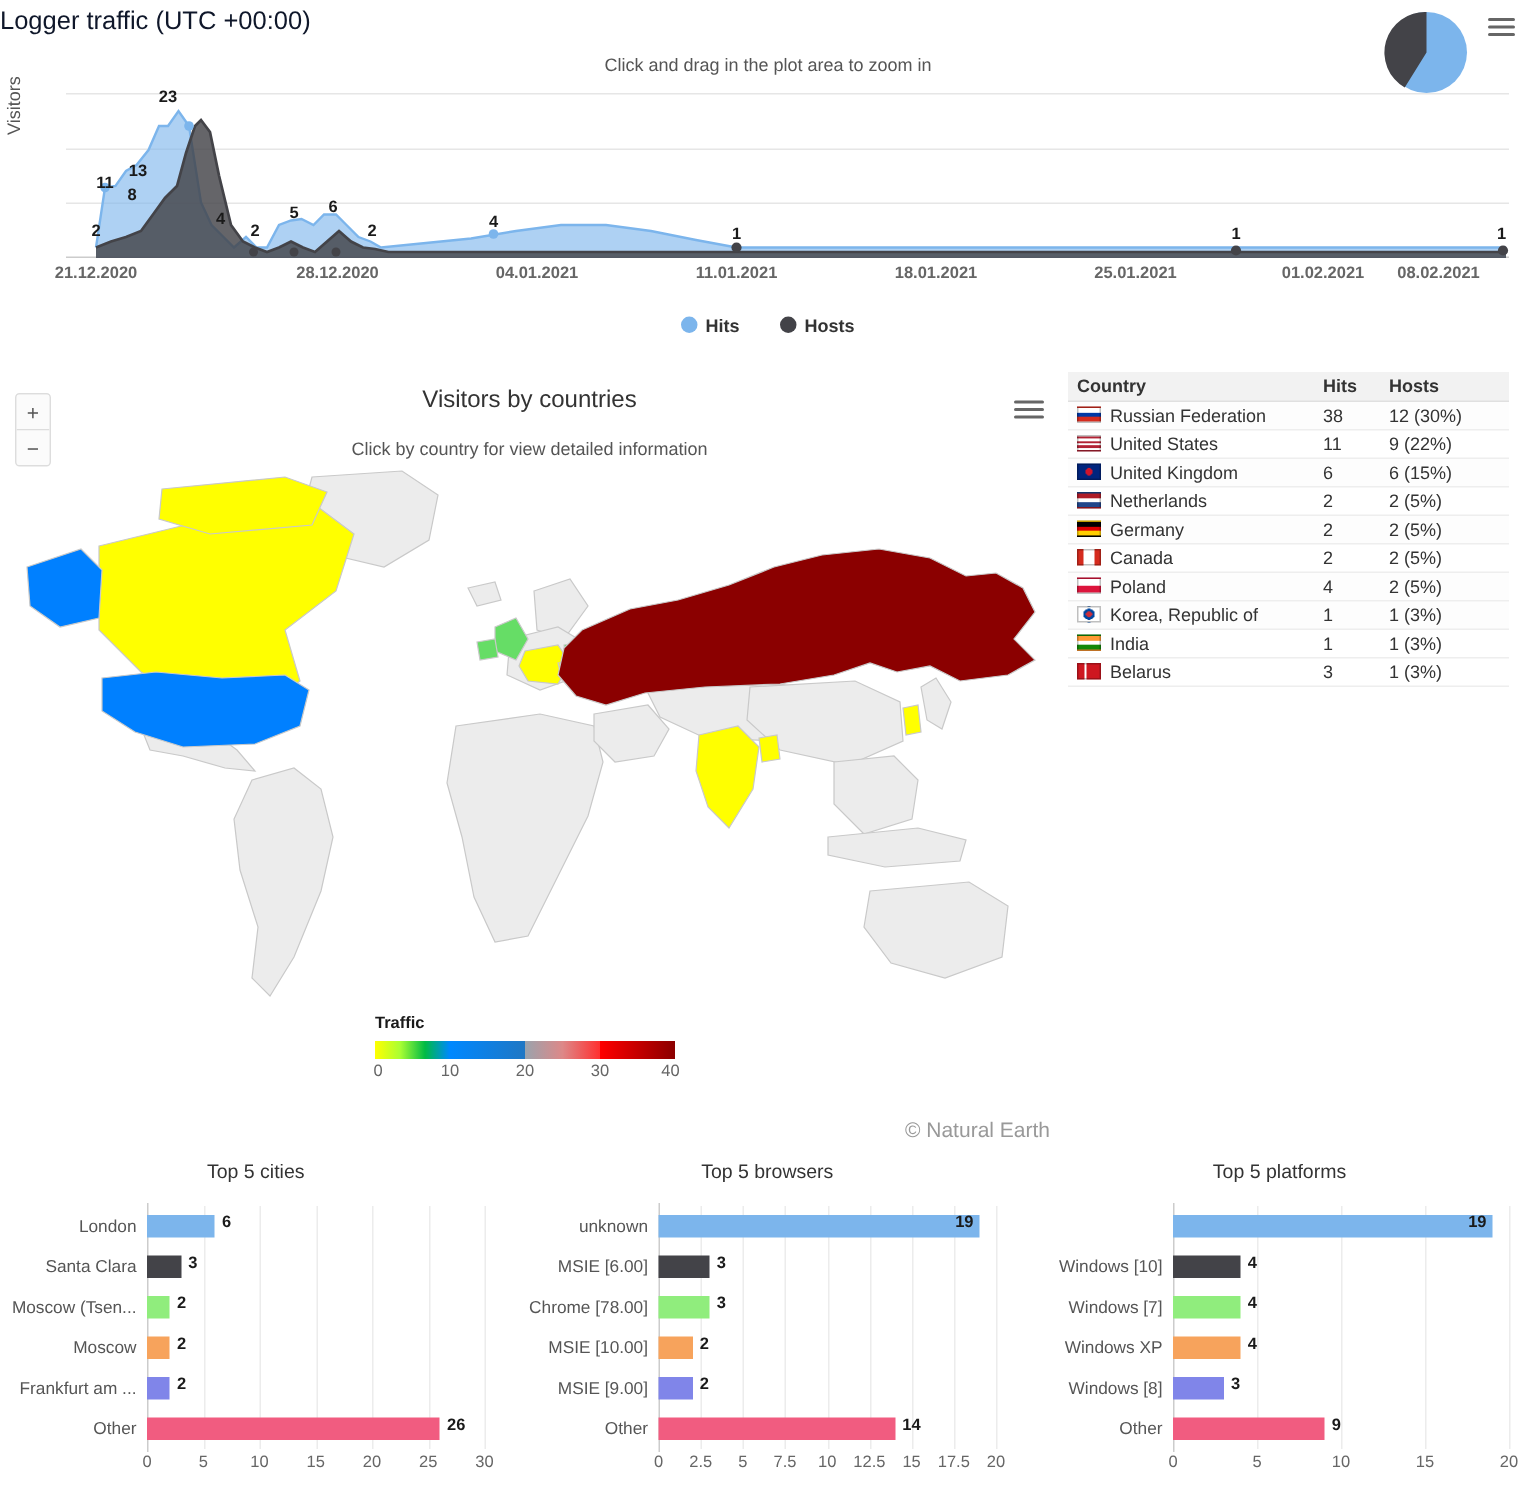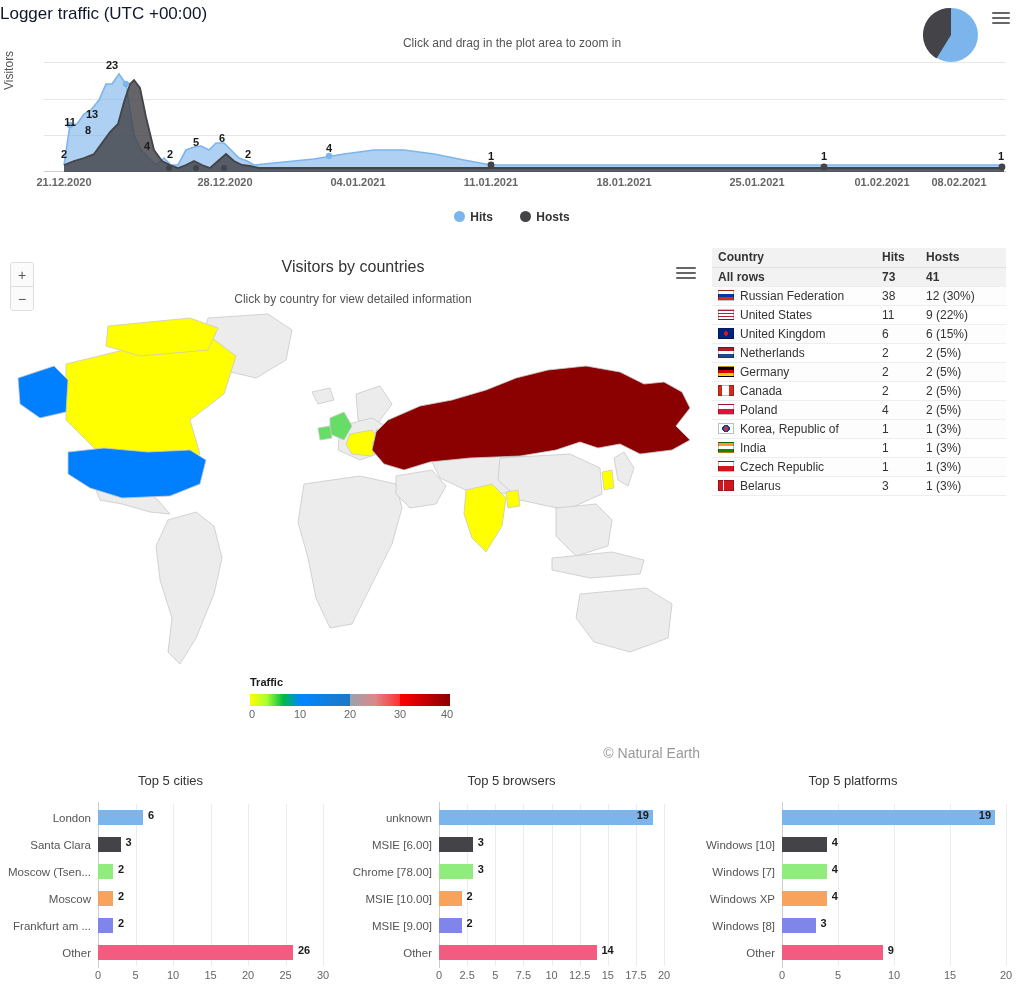--- a/index.html
+++ b/index.html
@@ -258,25 +258,20 @@
   <div id="country-panel">
     <table id="country-table">
       <thead>
         <tr>
           <th>Country</th>
           <th class="num col-hits">Hits</th>
           <th class="num col-hosts">Hosts</th>
         </tr>
       </thead>
       <tbody id="country-tbody">
-          <tr class="allrows">
-            <td>All rows</td>
-            <td class="col-hits">73</td>
-            <td class="col-hosts">41</td>
-          </tr>
           <tr class="odd">
             <td><span class="flag" style="background:linear-gradient(to bottom,#fff 0 33%,#0039a6 33% 66%,#d52b1e 66% 100%)"></span><span>Russian Federation</span></td>
             <td class="col-hits">38</td>
             <td class="col-hosts">12 (30%)</td>
           </tr>
           <tr class="even">
             <td><span class="flag" style="background:repeating-linear-gradient(to bottom,#b22234 0 1.5px,#fff 1.5px 3px)"></span><span>United States</span></td>
             <td class="col-hits">11</td>
             <td class="col-hosts">9 (22%)</td>
           </tr>
@@ -305,25 +300,20 @@
             <td class="col-hits">4</td>
             <td class="col-hosts">2 (5%)</td>
           </tr>
           <tr class="odd">
             <td><span class="flag" style="background:radial-gradient(circle at 50% 50%,#cd2e3a 0 25%,#0047a0 25% 45%,#fff 45% 100%)"></span><span>Korea, Republic of</span></td>
             <td class="col-hits">1</td>
             <td class="col-hosts">1 (3%)</td>
           </tr>
           <tr class="even">
             <td><span class="flag" style="background:linear-gradient(to bottom,#ff9933 0 33%,#fff 33% 66%,#138808 66% 100%)"></span><span>India</span></td>
-            <td class="col-hits">1</td>
-            <td class="col-hosts">1 (3%)</td>
-          </tr>
-          <tr class="odd">
-            <td><span class="flag" style="background:linear-gradient(to bottom,#fff 0 50%,#d7141a 50% 100%)"></span><span>Czech Republic</span></td>
             <td class="col-hits">1</td>
             <td class="col-hosts">1 (3%)</td>
           </tr>
           <tr class="even">
             <td><span class="flag" style="background:linear-gradient(to right,#ce1720 0 28%,#fff 28% 36%,#ce1720 36% 100%)"></span><span>Belarus</span></td>
             <td class="col-hits">3</td>
             <td class="col-hosts">1 (3%)</td>
           </tr>
         </tbody>
     </table>

